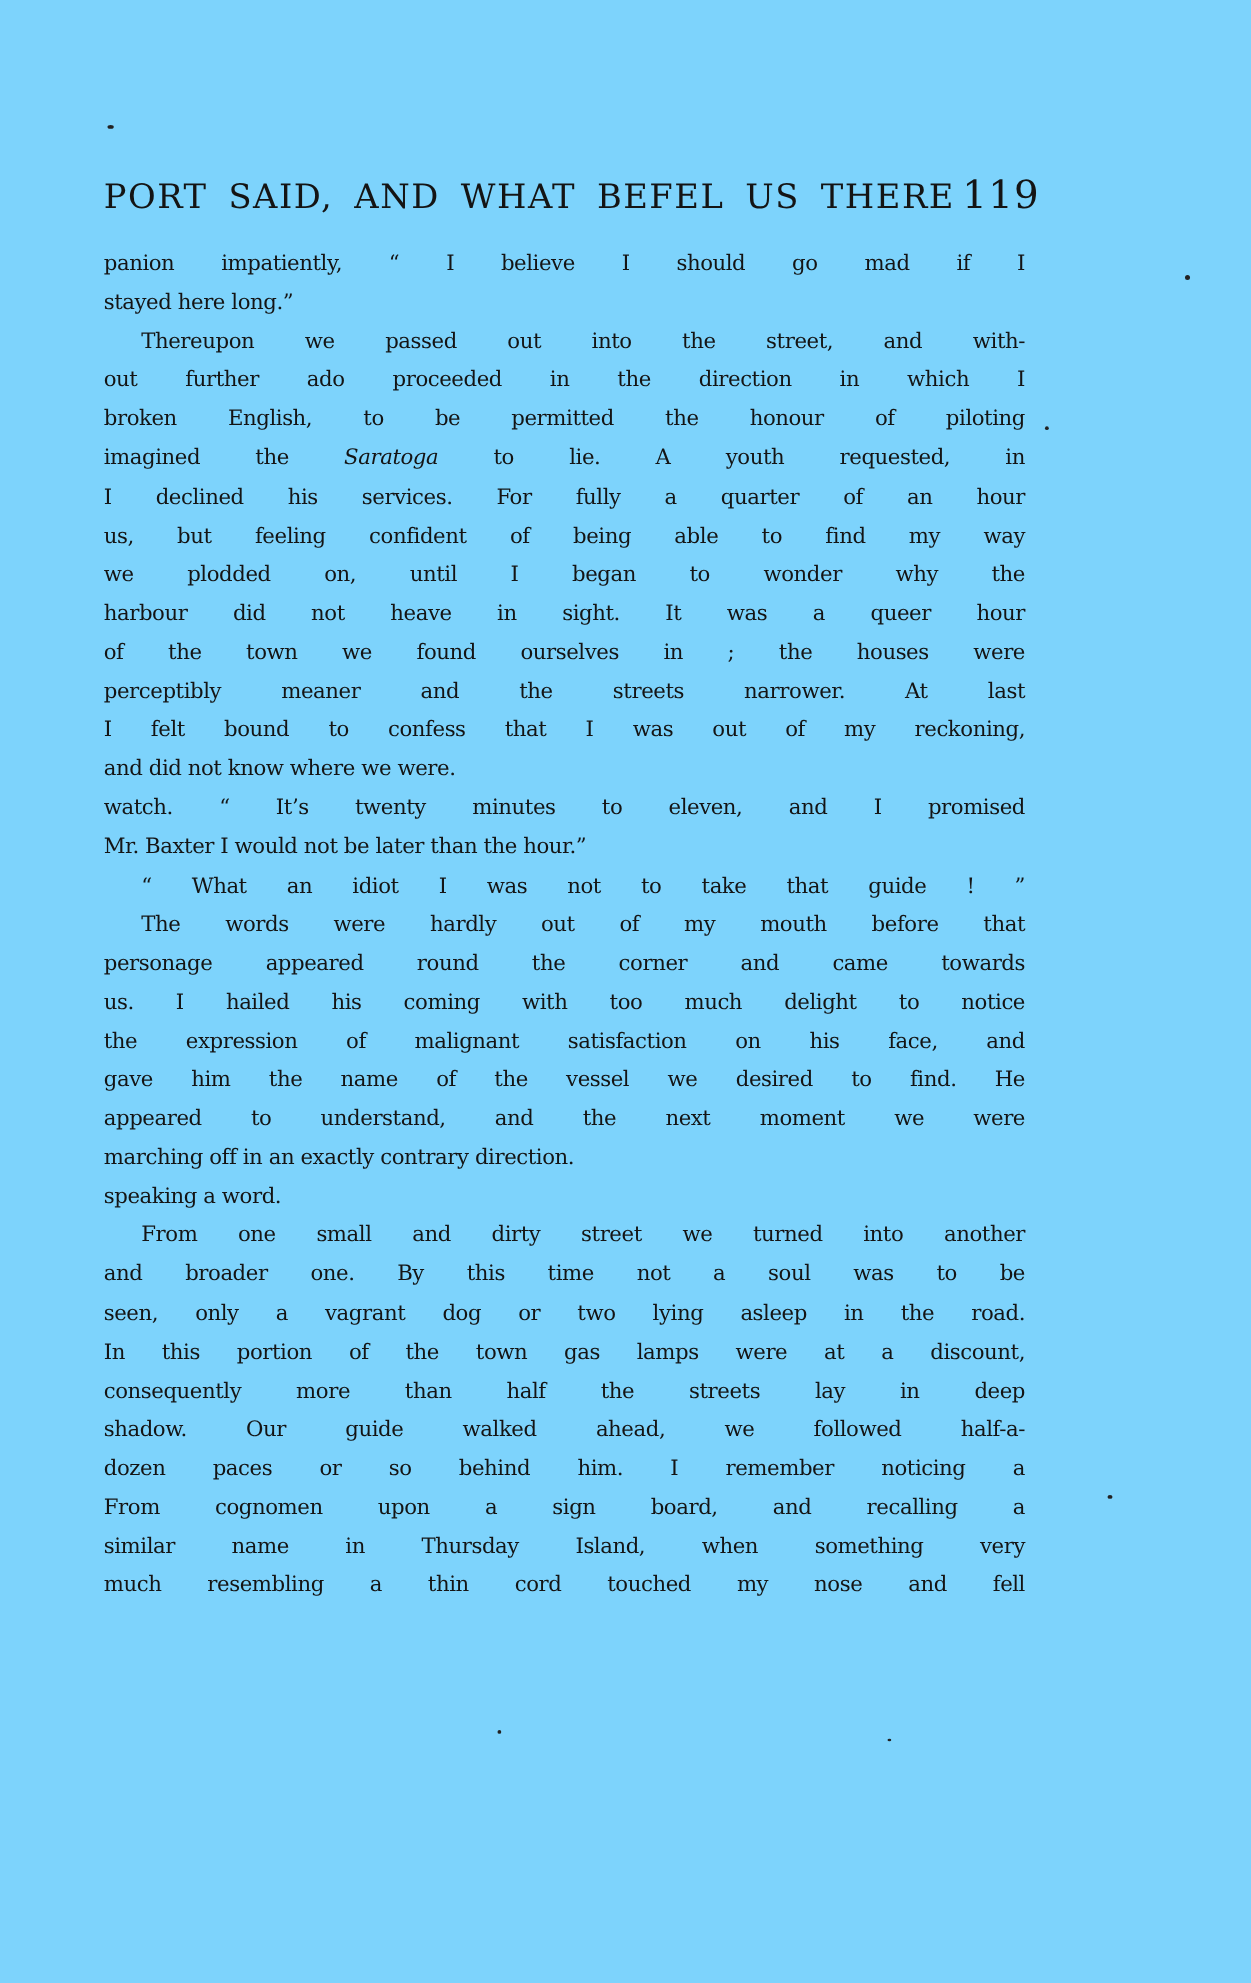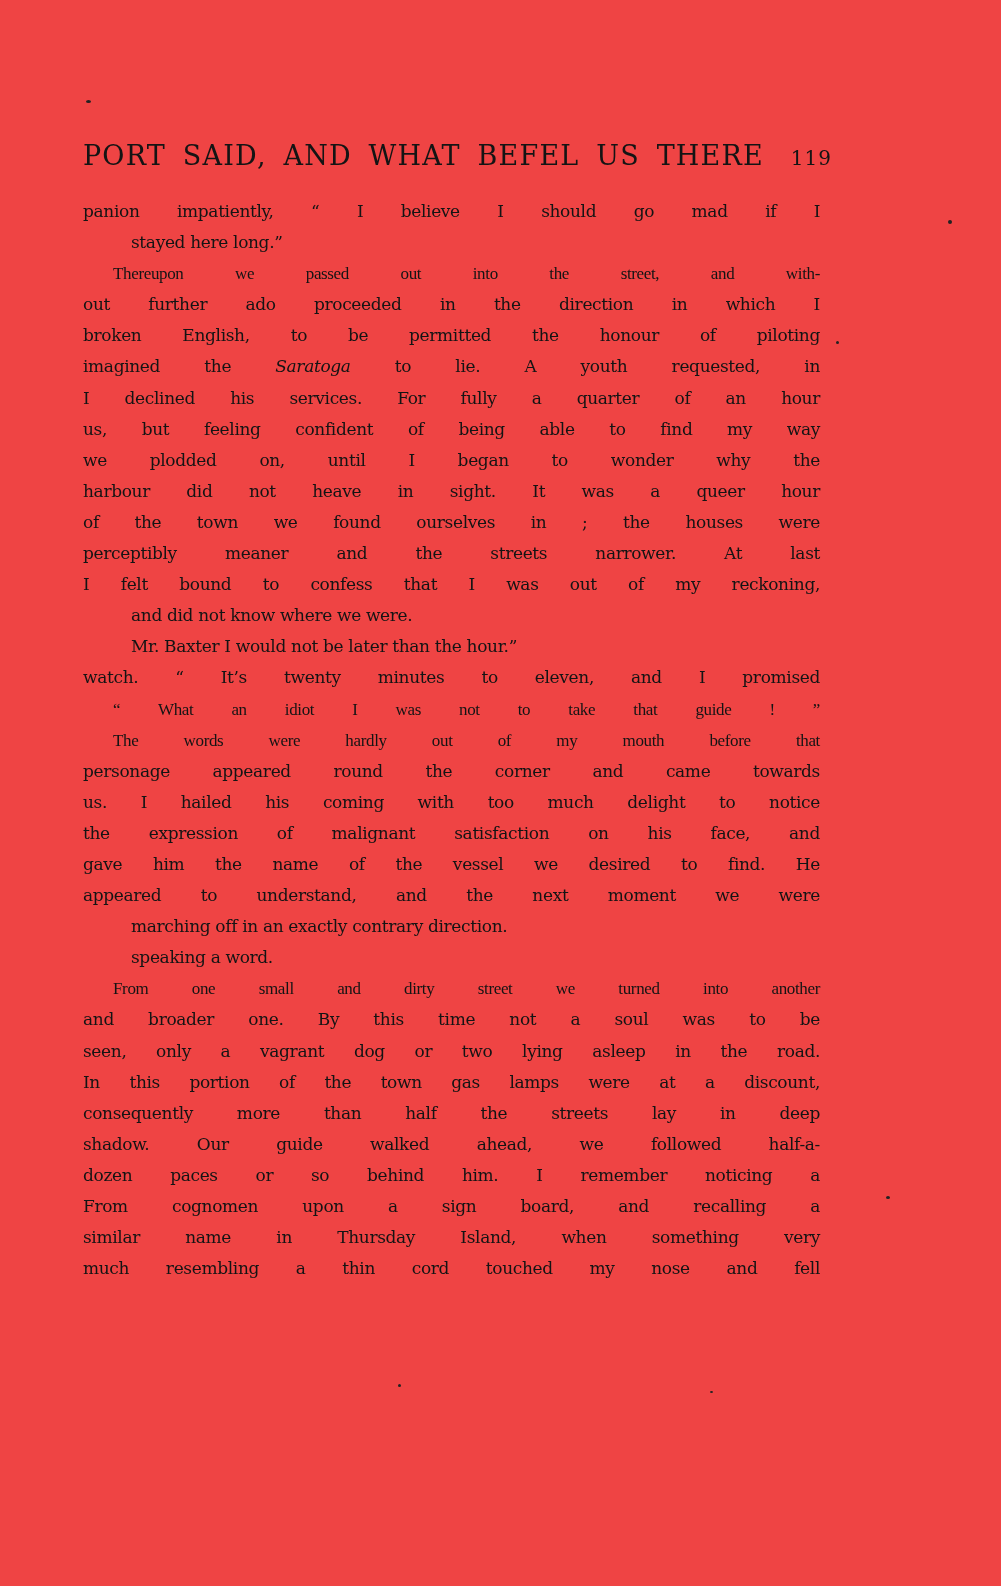--- a/index.html
+++ b/index.html
@@ -4,65 +4,63 @@
 <style>
   html, body {
     margin: 0;
     padding: 0;
     background: #e8e8e8;
   }
   .book-page {
     position: relative;
     width: 1001px;
     height: 1586px;
-    background: #ef4444;
+    background: #7dd3fc;
     font-family: "DejaVu Serif", "Liberation Serif", serif;
     color: #141414;
     overflow: hidden;
   }
   .running-header {
     position: absolute;
     top: 138px;
     left: 83px;
     width: 749px;
     display: flex;
     justify-content: space-between;
     align-items: baseline;
     font-size: 27px;
     line-height: 36px;
     letter-spacing: 1.2px;
     word-spacing: 7px;
     white-space: nowrap;
   }
   .running-header .pagenum {
     letter-spacing: 1px;
-    font-size: 20px;
+    font-size: 31px;
   }
   .text-block {
     position: absolute;
     top: 196px;
     left: 83px;
     width: 737px;
     font-size: 17px;
     line-height: 31.1px;
     letter-spacing: -0.35px;
   }
   .para { margin: 0; padding: 0; }
   .line {
     text-align: justify;
     text-align-last: justify;
     min-height: 31.1px;
   }
   .line.last {
     text-align-last: left;
-    margin-left: 48px;
   }
   .line.indent {
     text-indent: 30px;
-    font-family: Liberation Serif, serif;
   }
   .line i { font-style: italic; }
   .speck {
     position: absolute;
     background: #222222;
     border-radius: 50%;
   }
 </style>
 </head>
 <body>
@@ -90,22 +88,22 @@
       <div class="line">us, but feeling confident of being able to find my way</div>
       <div class="line">we plodded on, until I began to wonder why the</div>
       <div class="line">harbour did not heave in sight.  It was a queer hour</div>
       <div class="line">of the town we found ourselves in ;  the houses were</div>
       <div class="line">perceptibly meaner and the streets narrower.  At last</div>
       <div class="line">I felt bound to confess that I was out of my reckoning,</div>
       <div class="line last">and did not know where we were.</div>
     </div>
 
     <div class="para">
+      <div class="line">watch.  “ It’s twenty minutes to eleven, and I promised</div>
       <div class="line last">Mr. Baxter I would not be later than the hour.”</div>
-      <div class="line">watch.  “ It’s twenty minutes to eleven, and I promised</div>
     </div>
 
     <div class="para">
       <div class="line indent">“ What an idiot I was not to take that guide ! ”</div>
     </div>
 
     <div class="para">
       <div class="line indent">The words were hardly out of my mouth before that</div>
       <div class="line">personage appeared round the corner and came towards</div>
       <div class="line">us.  I hailed his coming with too much delight to notice</div>

